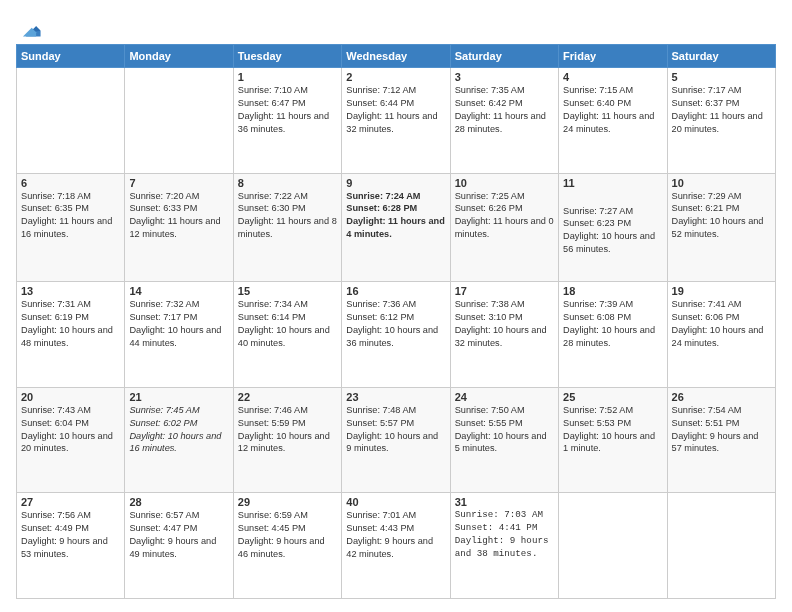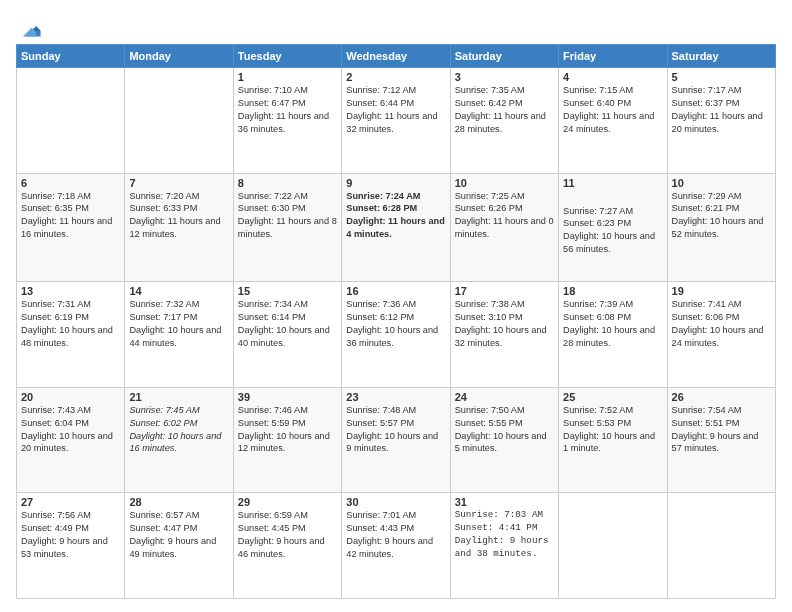--- a/index.html
+++ b/index.html
@@ -262,21 +262,21 @@
 Sunset: 6:04 PM
 Daylight: 10 hours and 20 minutes.</div>
           </td>
           <td>
             <span class="day-num">21</span>
             <div class="day-info" style="white-space: pre-line; font-style: italic;">Sunrise: 7:45 AM
 Sunset: 6:02 PM
 Daylight: 10 hours and 16 minutes.</div>
           </td>
           <td>
-            <span class="day-num">39</span>
+            <span class="day-num">22</span>
             <div class="day-info" style="white-space: pre-line;">Sunrise: 7:46 AM
 Sunset: 5:59 PM
 Daylight: 10 hours and 12 minutes.</div>
           </td>
           <td>
             <span class="day-num">23</span>
             <div class="day-info" style="white-space: pre-line;">Sunrise: 7:48 AM
 Sunset: 5:57 PM
 Daylight: 10 hours and 9 minutes.</div>
           </td>
@@ -312,21 +312,21 @@
 Sunset: 4:47 PM
 Daylight: 9 hours and 49 minutes.</div>
           </td>
           <td>
             <span class="day-num">29</span>
             <div class="day-info" style="white-space: pre-line;">Sunrise: 6:59 AM
 Sunset: 4:45 PM
 Daylight: 9 hours and 46 minutes.</div>
           </td>
           <td>
-            <span class="day-num">30</span>
+            <span class="day-num">40</span>
             <div class="day-info" style="white-space: pre-line;">Sunrise: 7:01 AM
 Sunset: 4:43 PM
 Daylight: 9 hours and 42 minutes.</div>
           </td>
           <td>
             <span class="day-num">31</span>
             <div class="day-info" style="white-space: pre-line; font-family: Liberation Mono, monospace;">Sunrise: 7:03 AM
 Sunset: 4:41 PM
 Daylight: 9 hours and 38 minutes.</div>
           </td>

